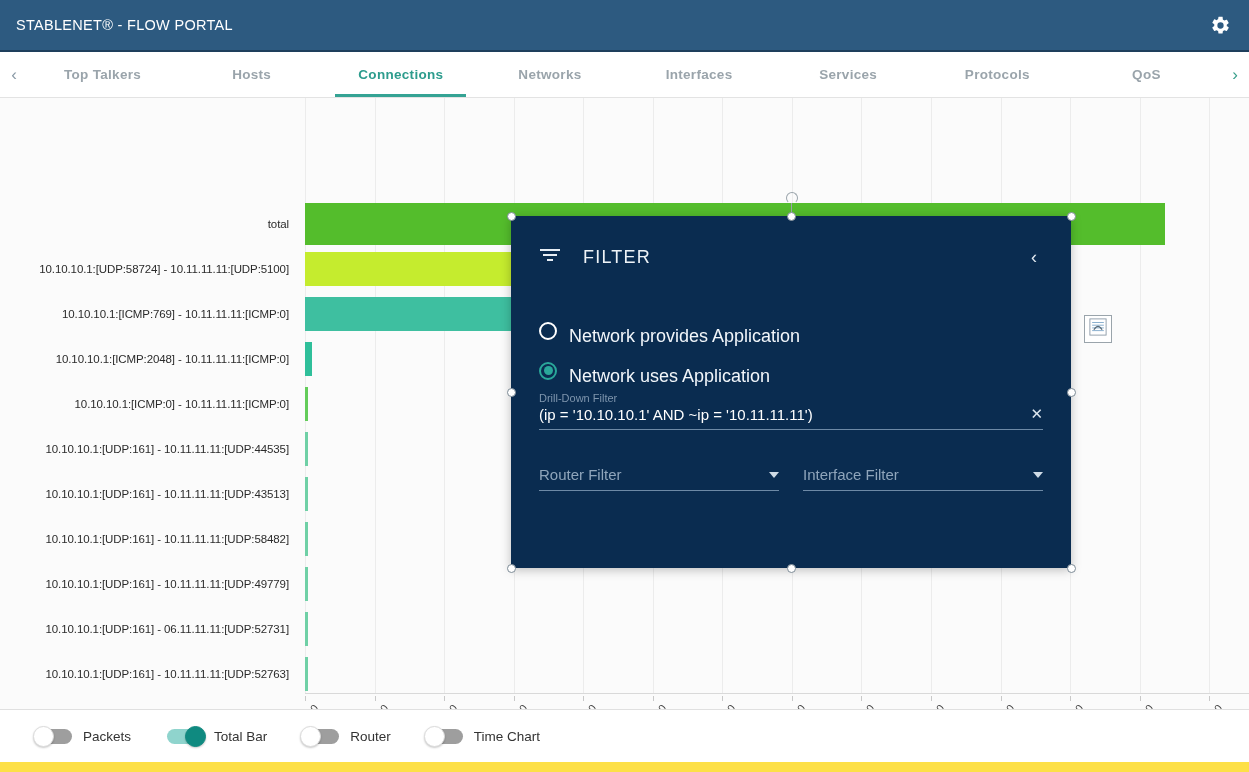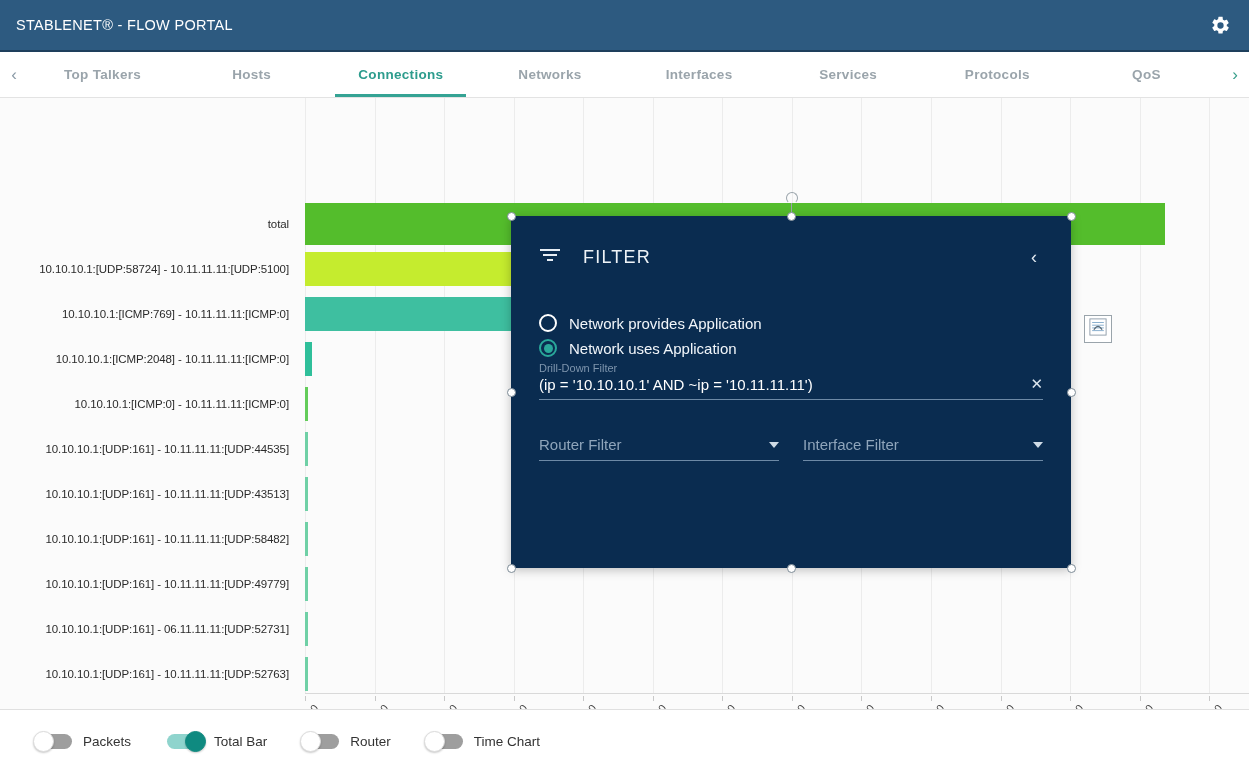--- a/index.html
+++ b/index.html
@@ -159,21 +159,21 @@
   }
   .radio-outer {
     width: 18px; height: 18px; border-radius: 50%;
     border: 2px solid #ffffff; margin-right: 12px; flex: 0 0 auto;
     display: flex; align-items: center; justify-content: center;
   }
   .radio-row.selected .radio-outer { border-color: #2aa89a; }
   .radio-inner {
     width: 9px; height: 9px; border-radius: 50%; background: #2aa89a;
   }
-  .radio-label { color: #f2f6fa; font-size: 15px; }
+  .radio-label { color: #f2f6fa; font-size: 18px; margin-top: 12px; }
   .dd-group { margin-top: -2px; }
   .dd-caption { color: #7e95ad; font-size: 11px; margin-bottom: 1px; }
   .dd-field {
     display: flex; align-items: center;
     border-bottom: 1px solid #6e8aa6; padding-bottom: 6px;
   }
   .dd-value { color: #ffffff; font-size: 15px; flex: 1 1 auto; white-space: nowrap; }
   .dd-clear {
     color: #dce6ee; font-size: 15px; cursor: pointer; padding-left: 10px;
   }
@@ -186,21 +186,21 @@
   .sel + .sel { margin-left: 24px; }
   .sel .ph { color: #8fa5bb; font-size: 15px; flex: 1 1 auto; }
   .caret {
     width: 0; height: 0; flex: 0 0 auto;
     border-left: 5px solid transparent; border-right: 5px solid transparent;
     border-top: 6px solid #cfdbe6;
   }
 
   
   .bottombar {
-    position: absolute; left: 0; top: 709px; width: 1249px; height: 63px;
+    position: absolute; left: 0; top: 709px; width: 1249px; height: 53px;
     background: #ffffff; border-top: 1px solid #e0e0e0;
     display: flex; align-items: center; padding-left: 36px; gap: 36px;
   }
   .toggle-item { display: flex; align-items: center; cursor: pointer; }
   .switch {
     position: relative; width: 36px; height: 15px; border-radius: 8px;
     background: #9e9e9e; margin-right: 11px; flex: 0 0 auto;
   }
   .switch.on { background: #8fd4cd; }
   .knob {

